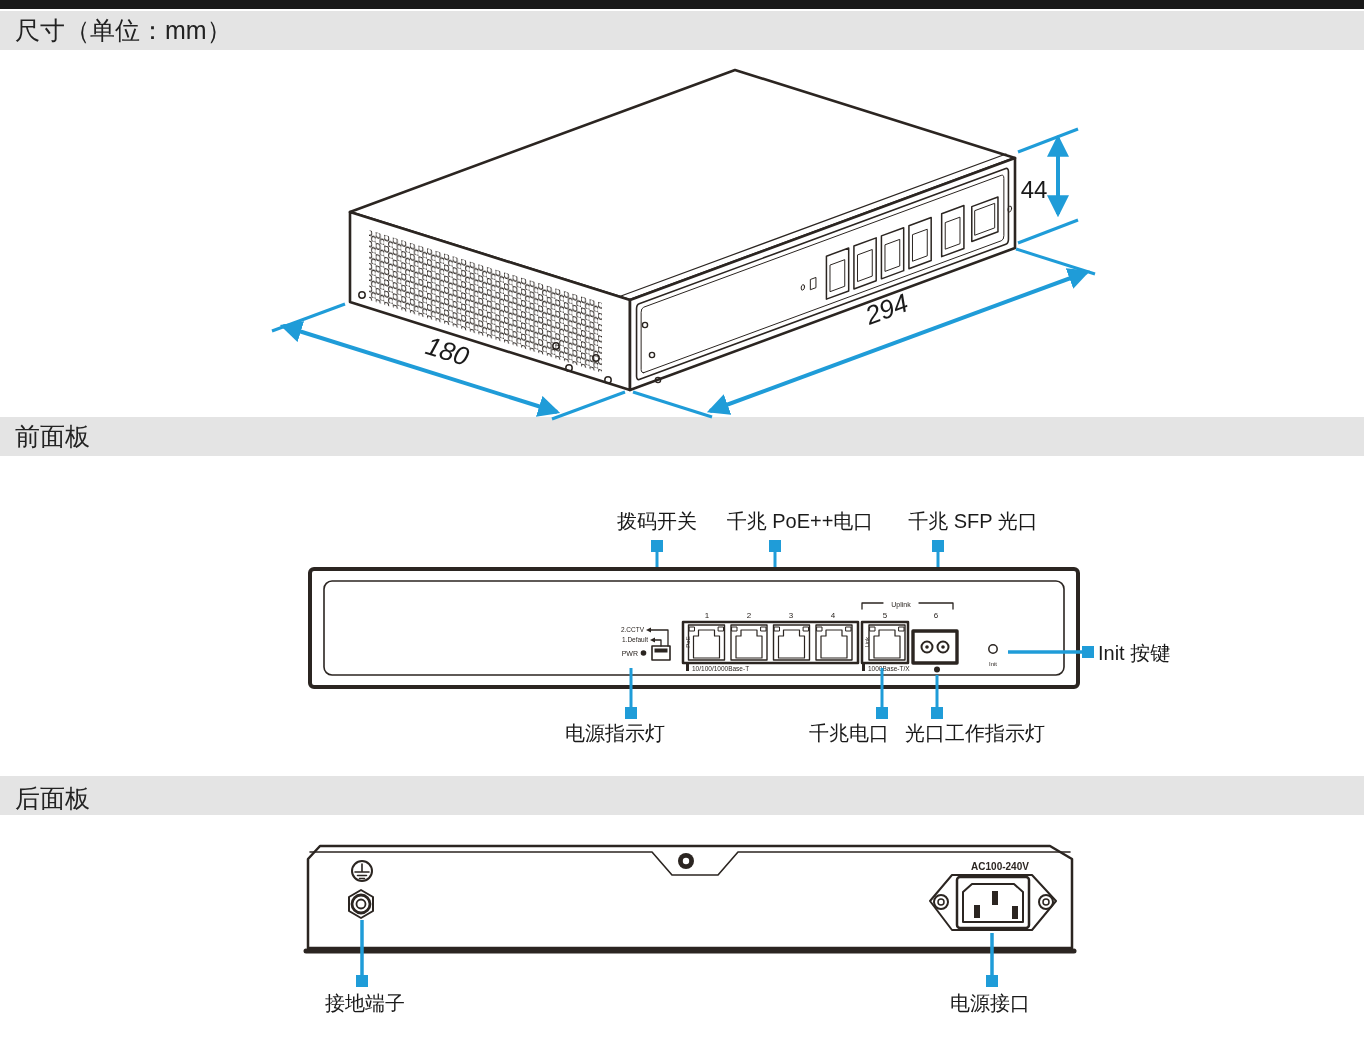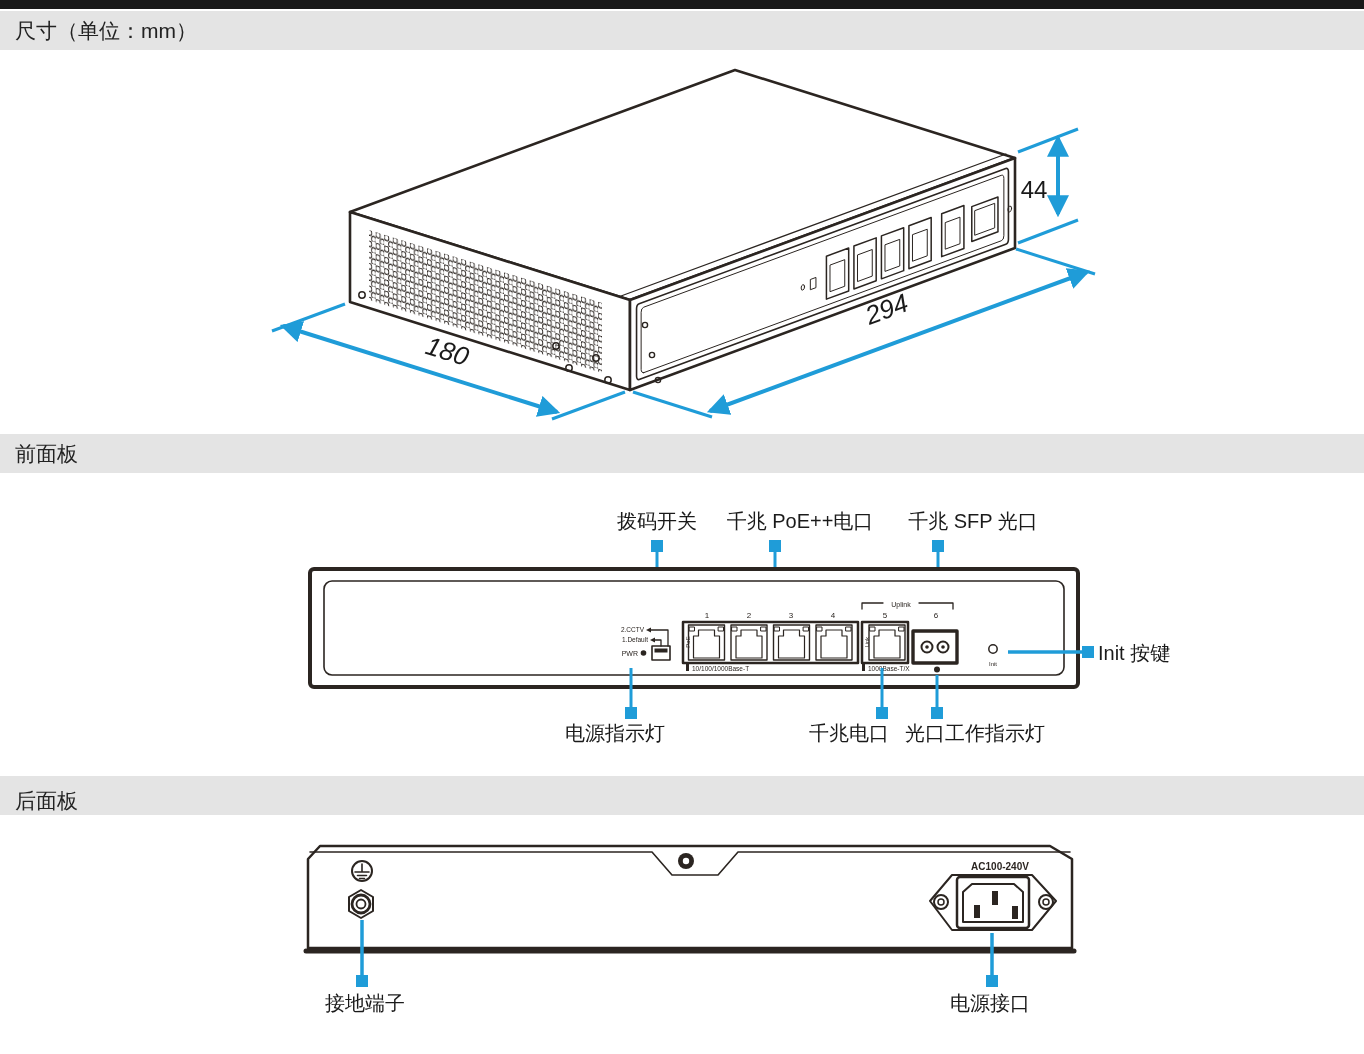--- a/index.html
+++ b/index.html
@@ -1,23 +1,23 @@
 <!DOCTYPE html>
 <html><head>
 <meta charset="utf-8">
 <style>
   html,body{margin:0;padding:0;background:#fff;}
   .page{position:relative;width:1364px;height:1054px;background:#ffffff;overflow:hidden;
         font-family:"Liberation Sans",sans-serif;color:#1d1d1d;}
   .topbar{position:absolute;left:0;top:0;width:1364px;height:9px;background:#191919;}
   .secbar{position:absolute;left:0;width:1364px;height:39px;background:#e4e4e4;
           display:flex;align-items:center;padding-left:15px;box-sizing:border-box;
-          font-size:21px;color:#222;}
+          font-size:25px;color:#222;}
   #bar-dim{top:11px;}
-  #bar-front{top:434px;}
+  #bar-front{top:417px;}
   #bar-rear{top:776px;align-items:flex-end;}
   svg{position:absolute;left:0;}
   #iso-svg{top:60px;}
   #front-svg{top:490px;}
   #rear-svg{top:830px;}
   .ln{stroke:#2b2521;fill:none;stroke-linejoin:round;stroke-linecap:round;}
   .lnf{stroke:#2b2521;fill:#ffffff;stroke-linejoin:round;}
   .dk{fill:#2b2521;}
   .bl{stroke:#1f9cd8;fill:none;}
   .blf{fill:#1f9cd8;stroke:none;}

